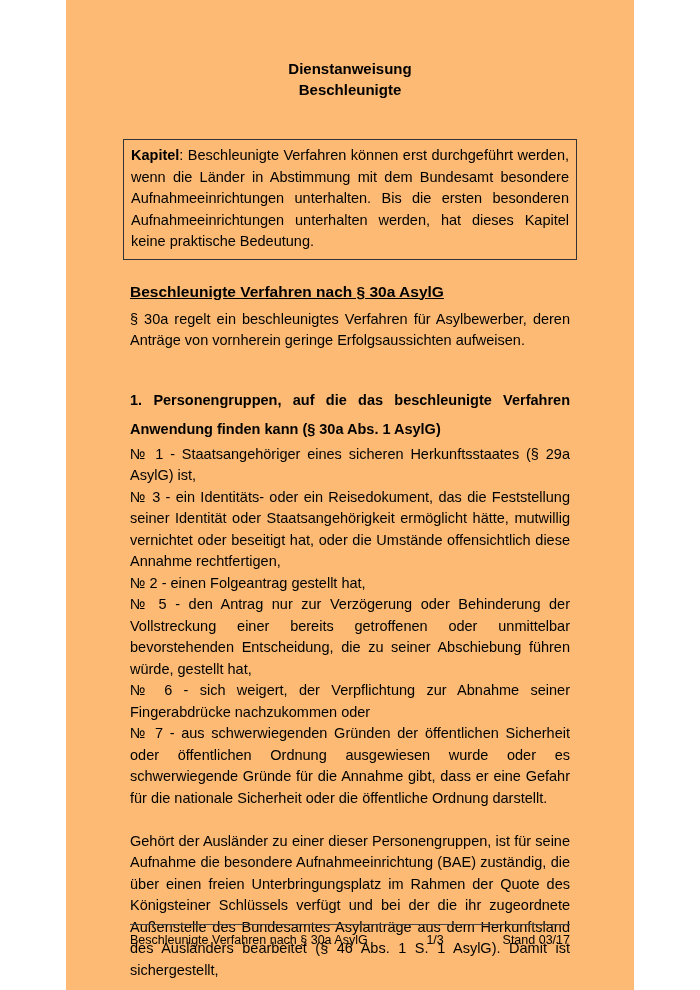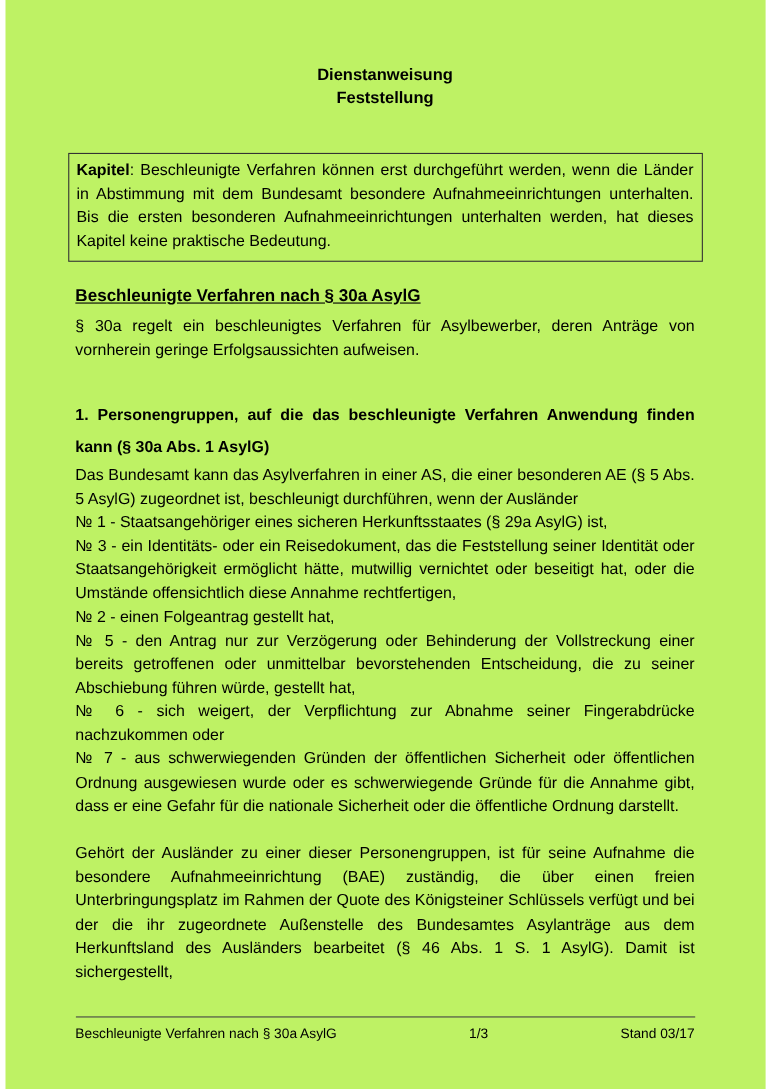--- a/index.html
+++ b/index.html
@@ -1,22 +1,22 @@
 <!DOCTYPE html>
 <html lang="de"><head>
 <meta charset="utf-8">
 <style>
   * { margin: 0; padding: 0; box-sizing: border-box; }
   html, body { background: #ffffff; }
   .page {
     position: relative;
-    width: 691px;
+    width: 568px;
     height: 990px;
     margin: 0 auto;
-    background: #bef264;
+    background: #fdba74;
     color: #000000;
     font-family: "Liberation Sans", "DejaVu Sans", sans-serif;
     padding: 58px 64px 0 64px;
     overflow: hidden;
   }
   .doc-title {
     text-align: center;
     font-weight: 700;
     font-size: 15px;
     line-height: 21px;
@@ -66,34 +66,33 @@
   }
   .footer .footer-center { flex: 0 0 auto; }
 </style>
 </head>
 <body>
 
 <div class="page">
 
   <div class="doc-title">
     <div>Dienstanweisung</div>
-    <div>Feststellung</div>
+    <div>Beschleunigte</div>
   </div>
 
   <div class="notice-box">
     <p class="body-text"><strong>Kapitel</strong><span>: Beschleunigte Verfahren können erst durchgeführt werden, wenn die Länder in Abstimmung mit dem Bundesamt besondere Aufnahmeeinrichtungen unterhalten. Bis die ersten besonderen Aufnahmeeinrichtungen unterhalten werden, hat dieses Kapitel keine praktische Bedeutung.</span></p>
   </div>
 
   <h2 class="section-heading">Beschleunigte Verfahren nach § 30a AsylG</h2>
 
   <p class="body-text section-intro">§ 30a regelt ein beschleunigtes Verfahren für Asylbewerber, deren Anträge von vornherein geringe Erfolgsaussichten aufweisen.</p>
 
   <h3 class="subsection-heading">1. Personengruppen, auf die das beschleunigte Verfahren Anwendung finden kann (§ 30a Abs. 1 AsylG)</h3>
 
-  <p class="body-text">Das Bundesamt kann das Asylverfahren in einer AS, die einer besonderen AE (§ 5 Abs. 5 AsylG) zugeordnet ist, beschleunigt durchführen, wenn der Ausländer</p>
 
   <p class="body-text">№ 1 - Staatsangehöriger eines sicheren Herkunftsstaates (§ 29a AsylG) ist,</p>
   <p class="body-text">№ 3 - ein Identitäts- oder ein Reisedokument, das die Feststellung seiner Identität oder Staatsangehörigkeit ermöglicht hätte, mutwillig vernichtet oder beseitigt hat, oder die Umstände offensichtlich diese Annahme rechtfertigen,</p>
   <p class="body-text">№ 2 - einen Folgeantrag gestellt hat,</p>
   <p class="body-text">№ 5 - den Antrag nur zur Verzögerung oder Behinderung der Vollstreckung einer bereits getroffenen oder unmittelbar bevorstehenden Entscheidung, die zu seiner Abschiebung führen würde, gestellt hat,</p>
   <p class="body-text">№ 6 - sich weigert, der Verpflichtung zur Abnahme seiner Fingerabdrücke nachzukommen oder</p>
   <p class="body-text">№ 7 - aus schwerwiegenden Gründen der öffentlichen Sicherheit oder öffentlichen Ordnung ausgewiesen wurde oder es schwerwiegende Gründe für die Annahme gibt, dass er eine Gefahr für die nationale Sicherheit oder die öffentliche Ordnung darstellt.</p>
 
   <p class="body-text closing-paragraph">Gehört der Ausländer zu einer dieser Personengruppen, ist für seine Aufnahme die besondere Aufnahmeeinrichtung (BAE) zuständig, die über einen freien Unterbringungsplatz im Rahmen der Quote des Königsteiner Schlüssels verfügt und bei der die ihr zugeordnete Außenstelle des Bundesamtes Asylanträge aus dem Herkunftsland des Ausländers bearbeitet (§ 46 Abs. 1 S. 1 AsylG). Damit ist sichergestellt,</p>
 

